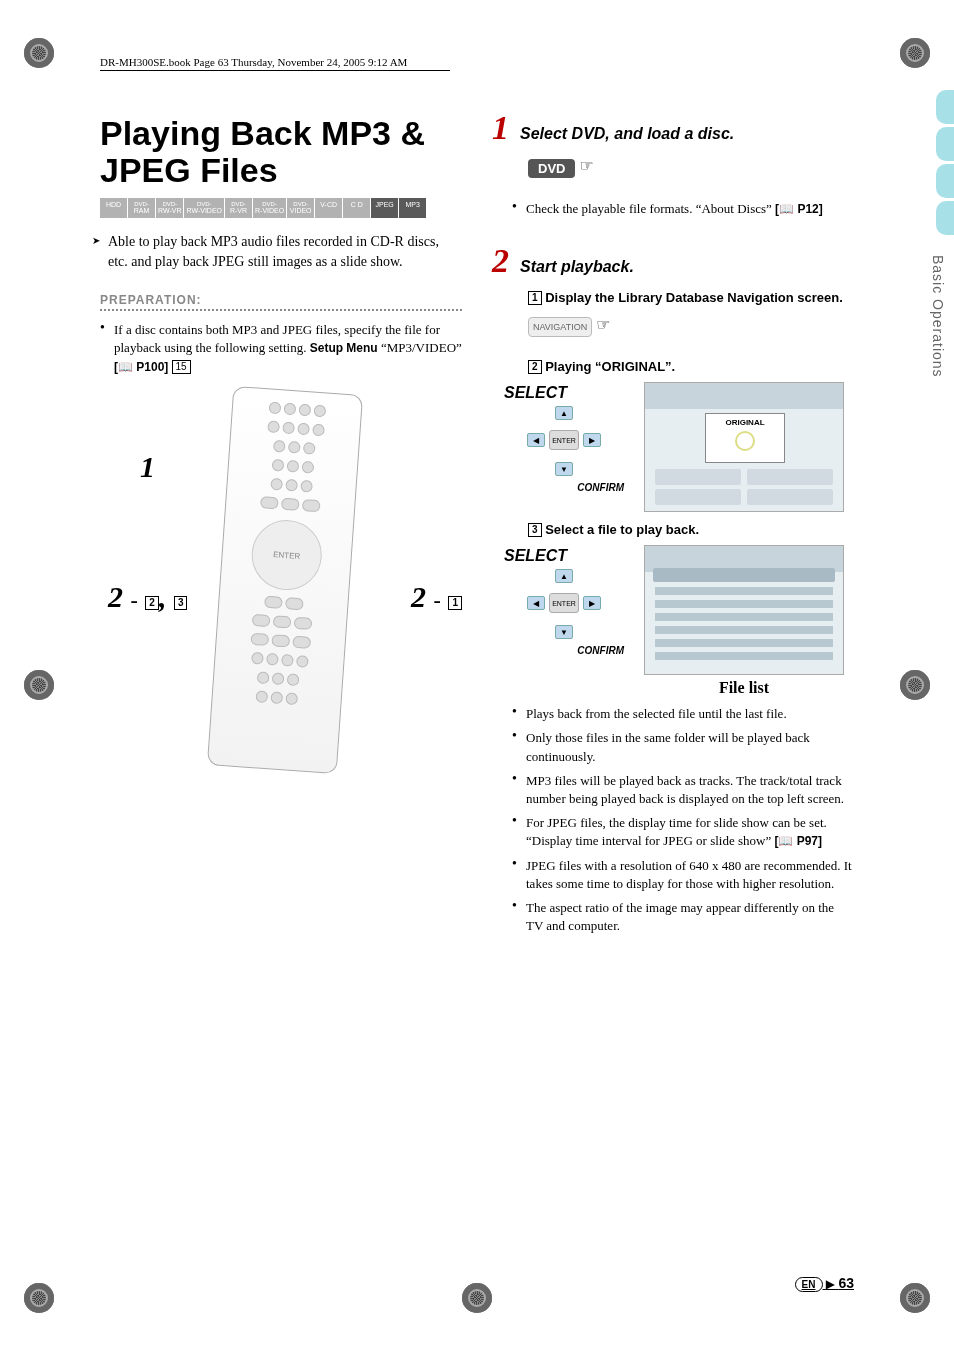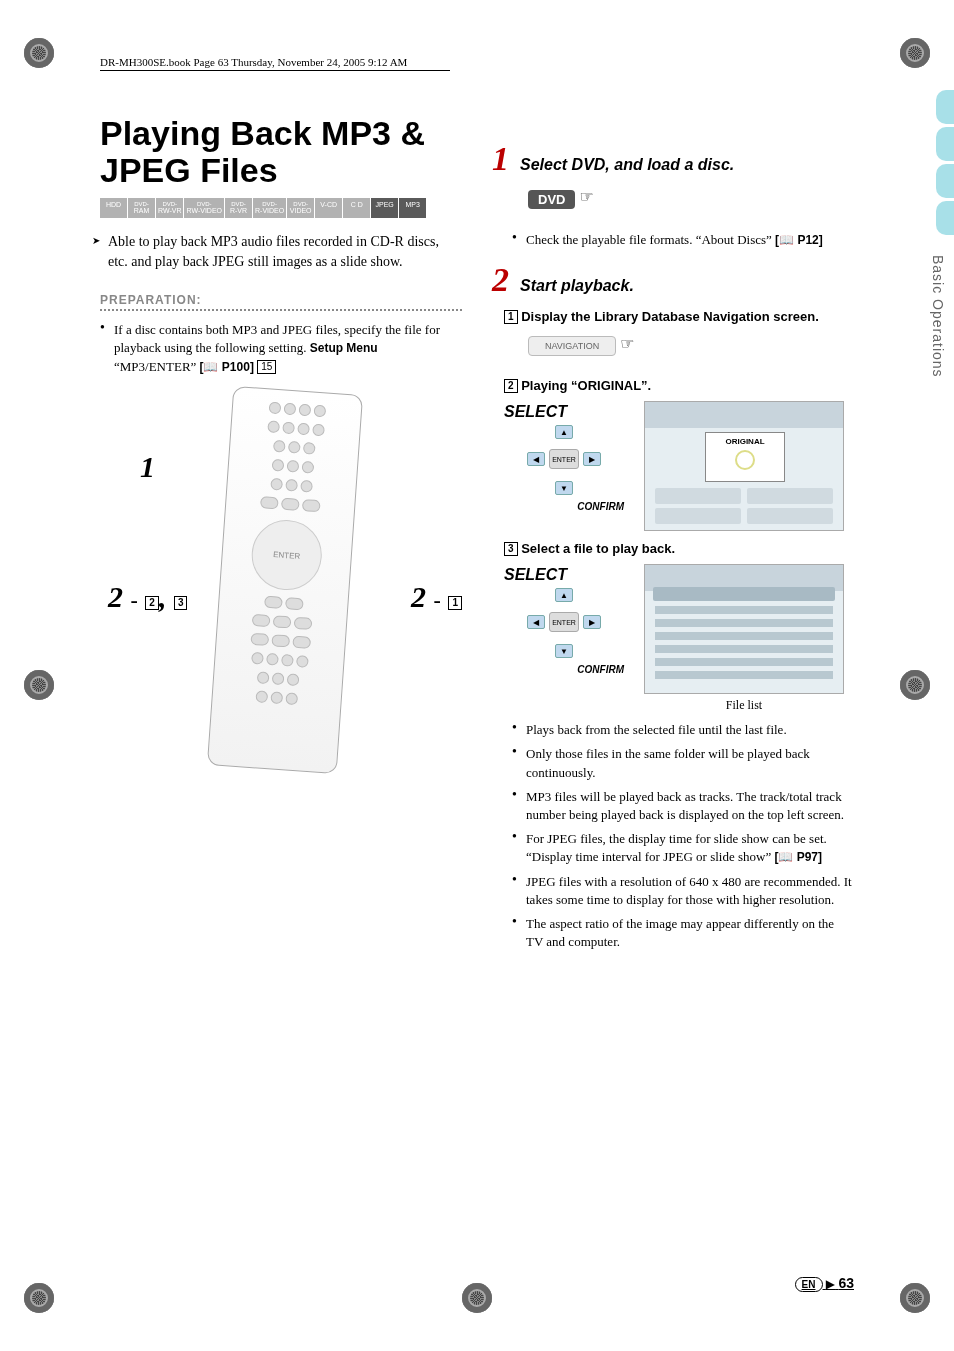--- a/index.html
+++ b/index.html
@@ -91,31 +91,31 @@
   .remote .btns { position:absolute; inset:12px; display:flex; flex-direction:column; gap:4px; align-items:center; }
   .remote .row { display:flex; gap:3px; justify-content:center; margin-bottom:3px;}
   .remote .b { width:12px; height:12px; border-radius:50%; background:#ddd; border:1px solid #bbb; }
   .remote .b.lg { width:18px; height:12px; border-radius:6px; }
   .remote .cross-pad { width:70px; height:70px; border-radius:50%; background:#eee; border:1px solid #ccc; display:flex; align-items:center; justify-content:center; font-size:8px; font-family:Arial; color:#888; margin:3px 0;}
   .step-num {
     font-family:"Times New Roman"; font-style:italic; font-weight:bold;
     font-size:34px; color:#b00; display:inline-block; width:24px;
   }
   .step-title { font-family:Arial; font-weight:bold; font-style:italic; font-size:16px; }
-  .sub-step { font-family:Arial; font-size:13px; font-weight:bold; margin-top:10px; margin-left:12px;}
+  .sub-step { font-family:Arial; font-size:13px; font-weight:bold; margin-top:10px; margin-left:36px;}
   .dvd-pill {
     display:inline-block; background:#555; color:#fff;
     font-family:Arial; font-weight:bold; font-size:13px;
     padding:2px 10px; border-radius:4px;
     margin:12px 0 12px 36px;
   }
   .nav-btn {
     display:inline-block; margin:12px 0 12px 36px;
     background:#eee; border:1px solid #bbb;
-    border-radius:4px; padding:4px 16px;
+    border-radius:4px; padding:4px 4px;
     font-family:Arial; font-size:9px; color:#666;
   }
   .select-diagram {
     display:inline-block; vertical-align:top; margin:10px 16px 10px 0;
     position:relative; width:120px; height:110px;
   }
   .select-diagram .lbl-sel { font-family:Arial; font-style:italic; font-weight:bold; font-size:16px; }
   .select-diagram .lbl-conf { font-family:Arial; font-style:italic; font-weight:bold; font-size:10px; text-align:right; margin-top:6px;}
   .dpad {
     width:90px; height:70px; position:relative; margin:4px auto;
@@ -127,21 +127,21 @@
   .dpad .arr.right { top:27px; right:8px; }
   .dpad .enter { position:absolute; top:24px; left:30px; width:30px; height:20px; background:#ddd; border:1px solid #aaa; border-radius:3px; font-family:Arial; font-size:7px; display:flex; align-items:center; justify-content:center;}
   .screen {
     display:inline-block; vertical-align:top; width:200px; height:130px;
     background:linear-gradient(180deg,#c8d4dc 0,#c8d4dc 20%,#e6eef2 20%,#e6eef2 100%);
     border:1px solid #aaa; margin-top:8px; position:relative;
   }
   .screen .orig-box { position:absolute; top:30px; left:60px; width:80px; height:50px; background:#fff; border:1px solid #888; font-family:Arial; font-size:8px; text-align:center; padding-top:4px;}
   .screen .disc-icon { width:20px; height:20px; border-radius:50%; border:2px solid #dd8; margin:4px auto; }
   .screen.filelist .line { height:8px; background:#b8c8d0; margin:5px 10px; }
-  .file-caption { text-align:center; font-size:12px; margin-top:4px; }
+  .file-caption { text-align:center; font-size:16px; margin-top:4px;font-weight:bold; }
   .side-tab {
     position:absolute; right:0; top:90px; width:38px; height:320px;
     font-family:Arial; font-size:14px; color:#666;
   }
   .side-tab .bump { width:18px; height:34px; background:#a8e0e8; border-radius:10px 0 0 10px; margin-left:20px; margin-bottom:3px;}
   .side-tab .txt { writing-mode: vertical-rl; margin-top:20px; margin-left:14px; letter-spacing:1px;}
   .page-footer {
     position:absolute; bottom:60px; right:100px;
     font-family:Arial; font-size:12px;text-decoration:underline;
   }
@@ -189,21 +189,21 @@
       <div class="fmt dark">MP3</div>
     </div>
 
     <div class="intro">Able to play back MP3 audio files recorded in CD-R discs, etc. and play back JPEG still images as a slide show.</div>
 
     <div class="section-head">PREPARATION:</div>
     <ul class="bullet-list">
       <li>
         <span>If a disc contains both MP3 and JPEG files, specify the file for playback using the following setting. </span>
         <b class="small-sans">Setup Menu</b>
-        <span> “MP3/ENTER” </span>
+        <span> “MP3/VIDEO” </span>
         <b class="small-sans">[📖 <span>P100</span>]</b>
         <span class="box-num">15</span>
       </li>
     </ul>
 
     <div class="remote-area">
       <div class="big lbl-1">1</div>
       <div class="big lbl-2a">
         <span>2</span>
         <span style="font-style:normal;font-size:22px">-</span>
@@ -281,36 +281,36 @@
               <div class="b"></div>
               <div class="b"></div>
               <div class="b"></div>
             </div>
         </div>
       </div>
     </div>
   </div>
 
   <div class="col">
-    <div style="margin-top:45px">
+    <div style="margin-top:14px">
       <span class="step-num">1</span>
       <span class="step-title">Select DVD, and load a disc.</span>
     </div>
     <div style="position:relative">
       <span class="dvd-pill">DVD</span>
       <span style="position:relative;top:-2px">☞</span>
     </div>
     <ul class="bullet-list" style="margin-left:20px">
       <li>
         <span>Check the playable file formats. “About Discs” </span>
         <b class="small-sans">[📖 <span>P12</span>]</b>
       </li>
     </ul>
 
-    <div style="margin-top:12px">
+    <div style="margin-top:24px">
       <span class="step-num">2</span>
       <span class="step-title">Start playback.</span>
     </div>
 
     <div class="sub-step">
       <span class="box-num">1</span>
       <span>Display the Library Database Navigation screen.</span>
     </div>
     <div style="position:relative">
       <span class="nav-btn">NAVIGATION</span>

